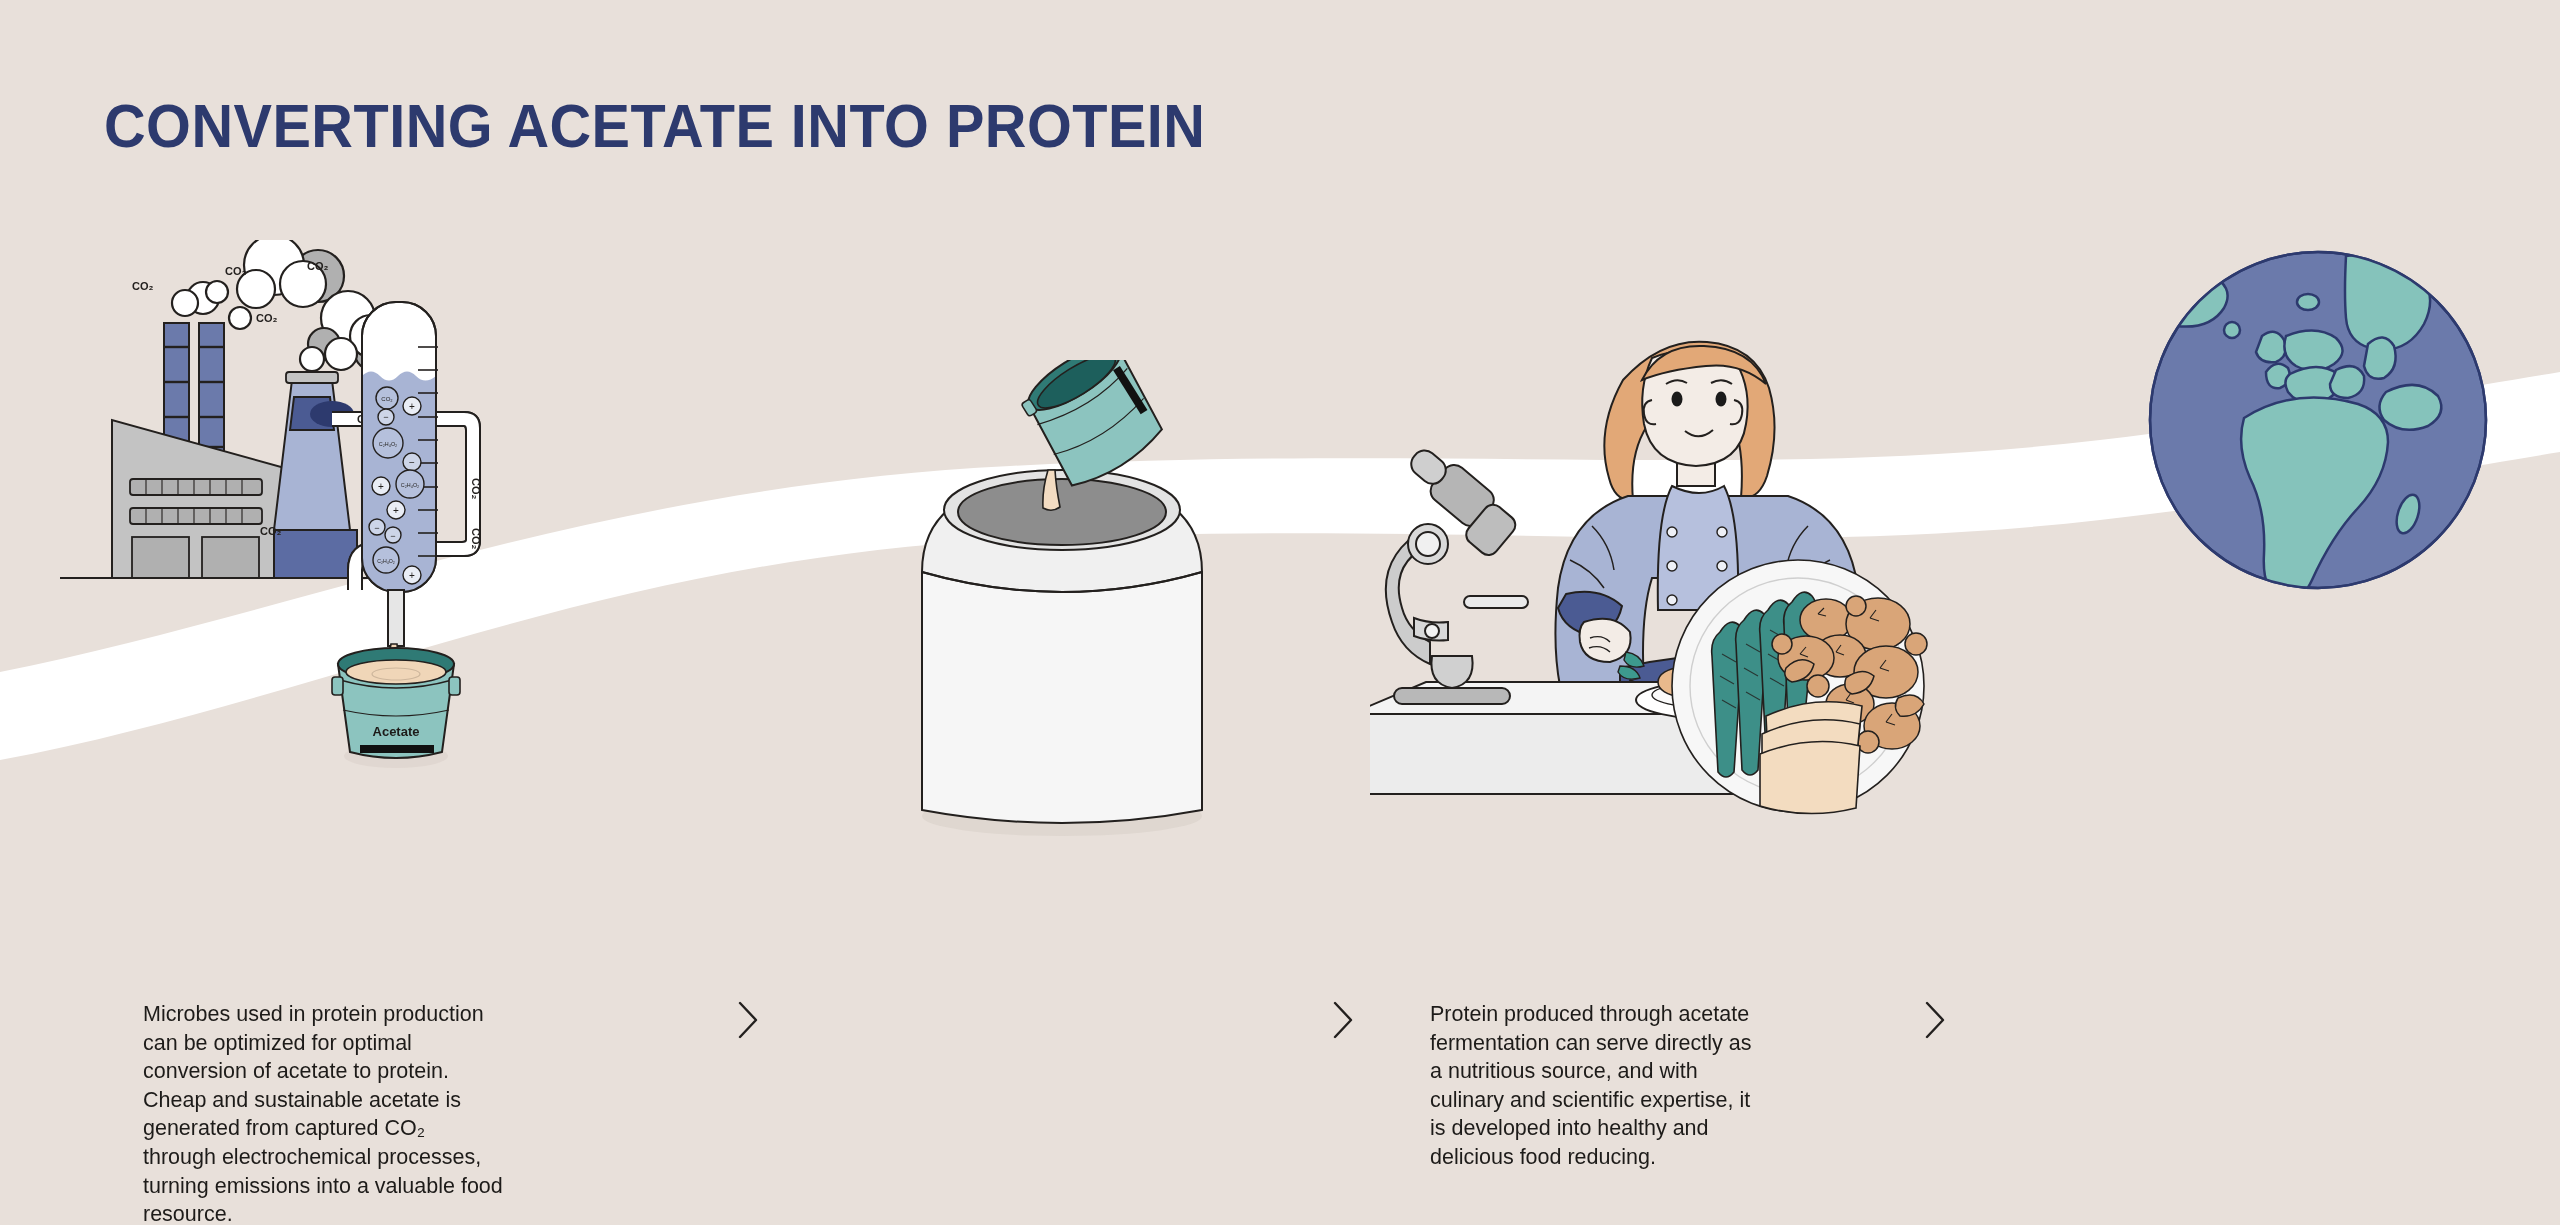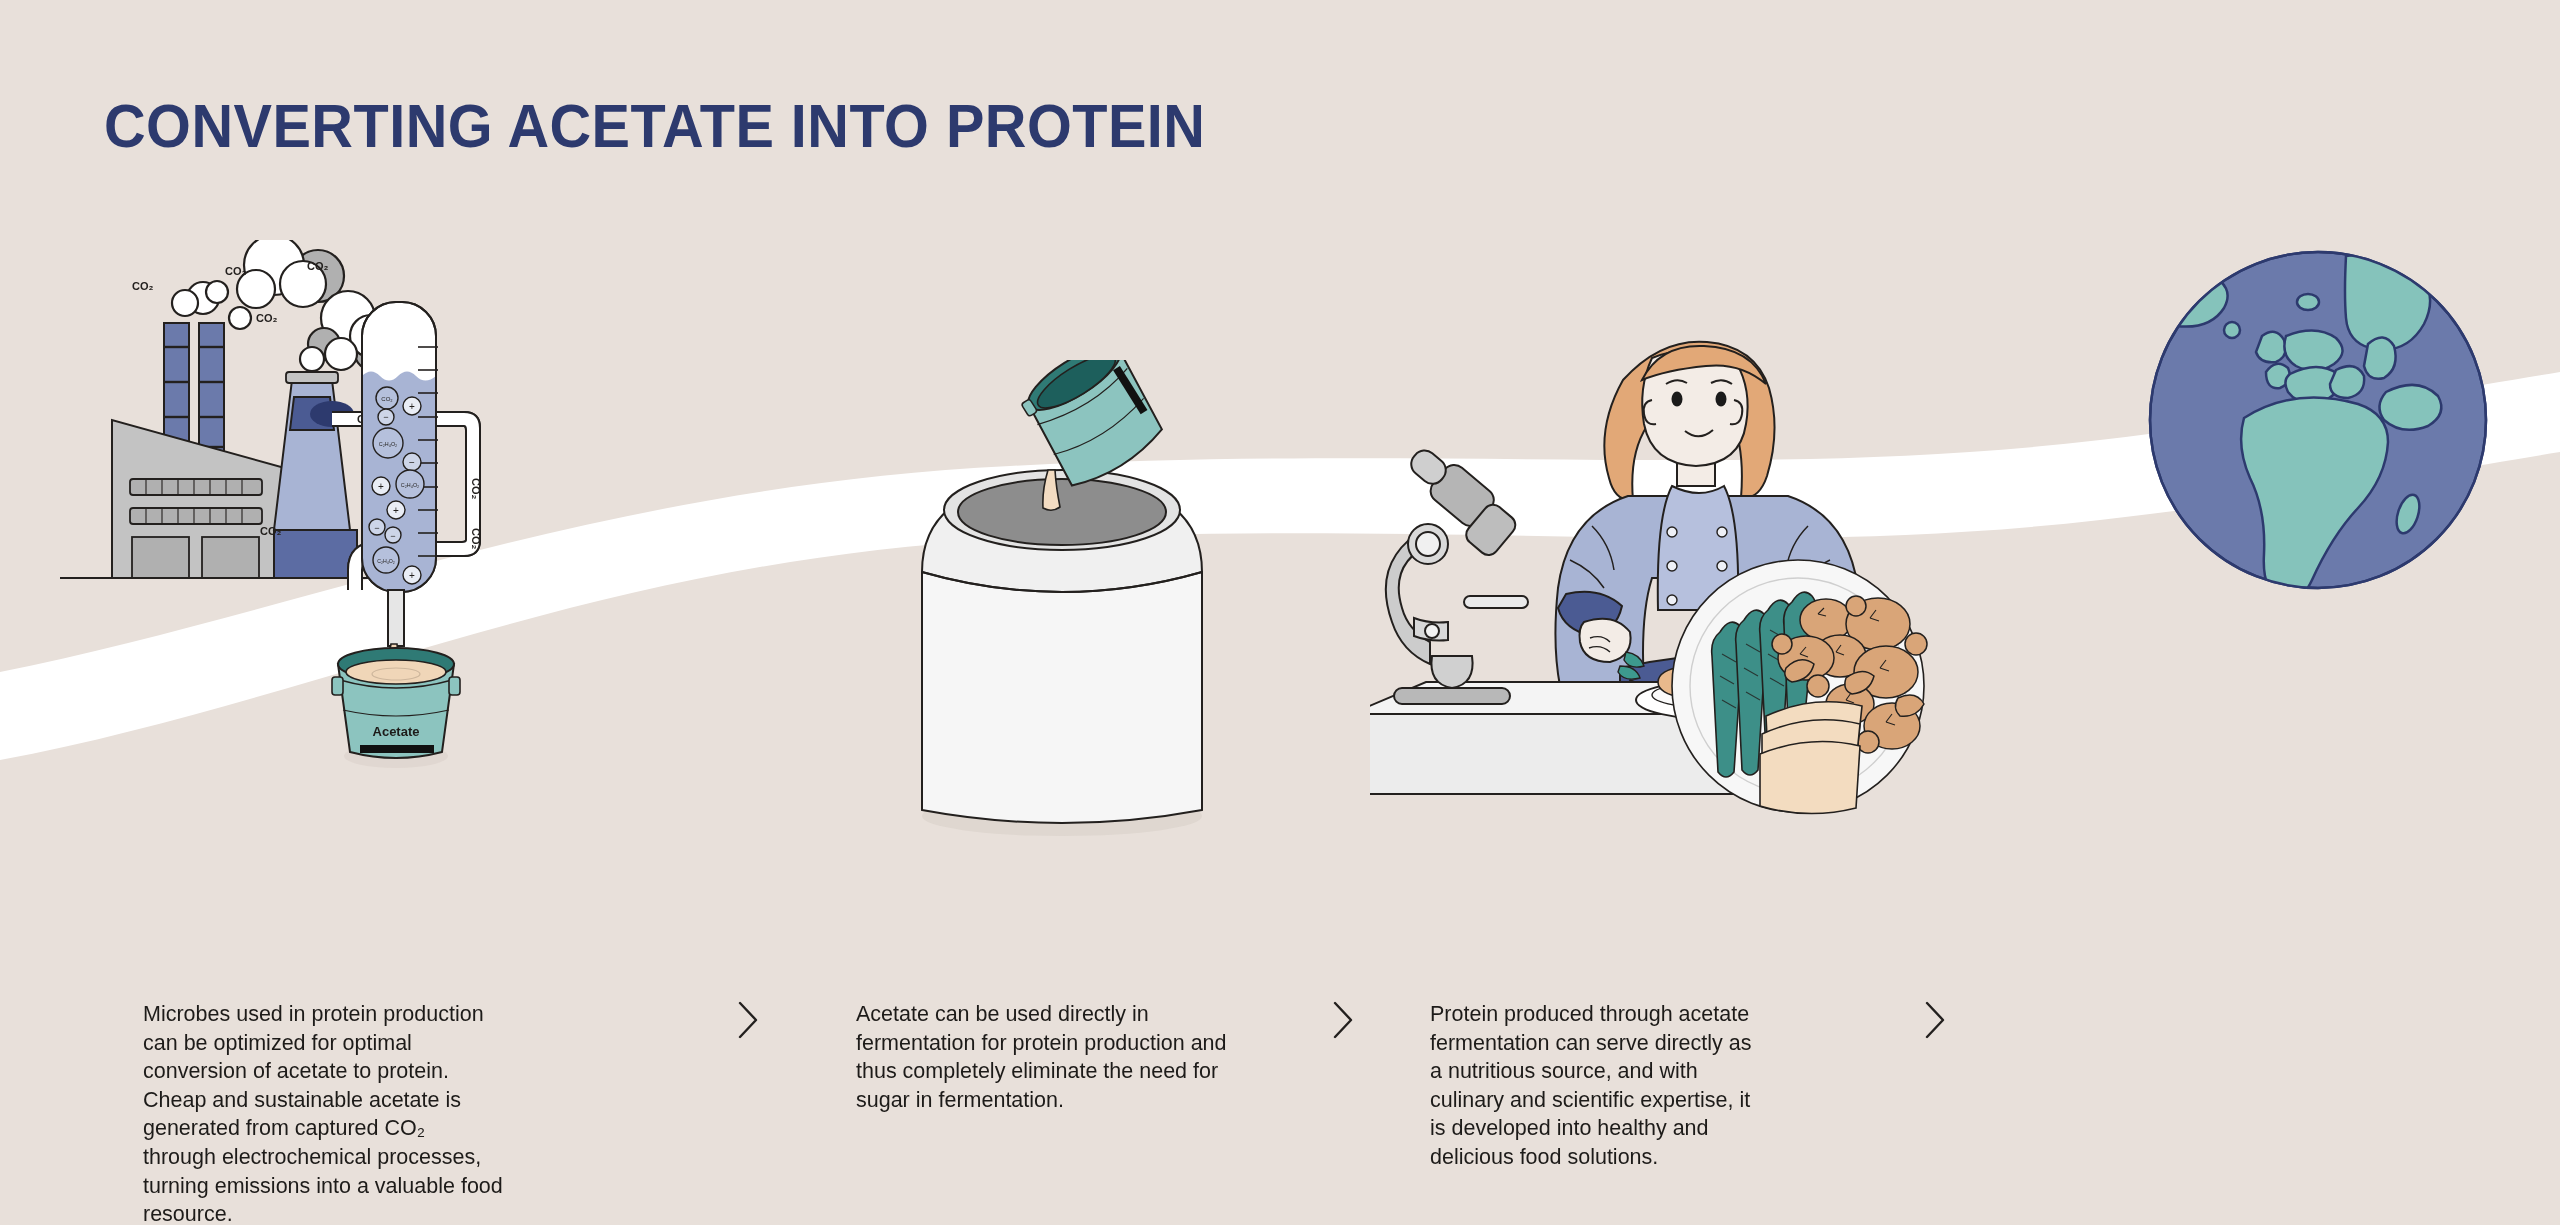--- a/index.html
+++ b/index.html
@@ -454,16 +454,15 @@
     <path d="M10,6 L26,23 L10,40" fill="none" stroke="#23201e" stroke-width="2.4" stroke-linecap="round" stroke-linejoin="round"></path>
   </svg>
   <svg class="chev" id="chev1" viewBox="0 0 34 46">
     <path d="M10,6 L26,23 L10,40" fill="none" stroke="#23201e" stroke-width="2.4" stroke-linecap="round" stroke-linejoin="round"></path>
   </svg>
   <svg class="chev" id="chev2" viewBox="0 0 34 46">
     <path d="M10,6 L26,23 L10,40" fill="none" stroke="#23201e" stroke-width="2.4" stroke-linecap="round" stroke-linejoin="round"></path>
   </svg>
 
   <div class="caption" id="cap0">Microbes used in protein production can be optimized for optimal conversion of acetate to protein. Cheap and sustainable acetate is generated from captured CO₂ through electrochemical processes, turning emissions into a valuable food resource.</div>
-  <div class="caption" id="cap1">Acetate can be used directly in fermentation for protein production and thus completely eliminate the need for sugar in fermentation.</div>
-  <div class="caption" id="cap2">Protein produced through acetate fermentation can serve directly as a nutritious source, and with culinary and scientific expertise, it is developed into healthy and delicious food solutions.</div>
+  <div class="caption" id="cap2">Protein produced through acetate fermentation can serve directly as a nutritious source, and with culinary and scientific expertise, it is developed into healthy and delicious food reducing.</div>
 
 </div>
 
 </body></html>

